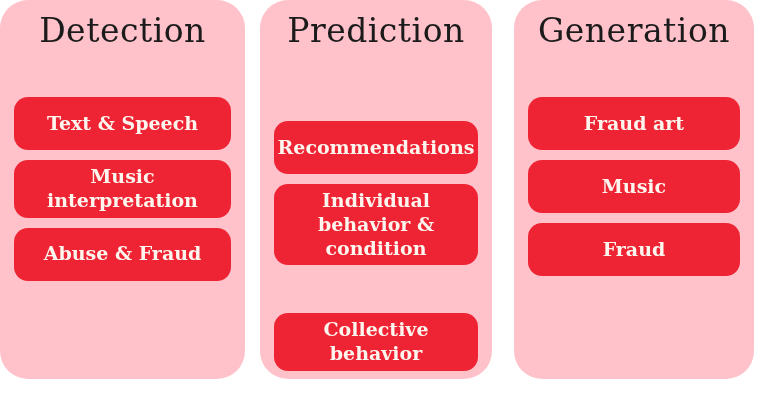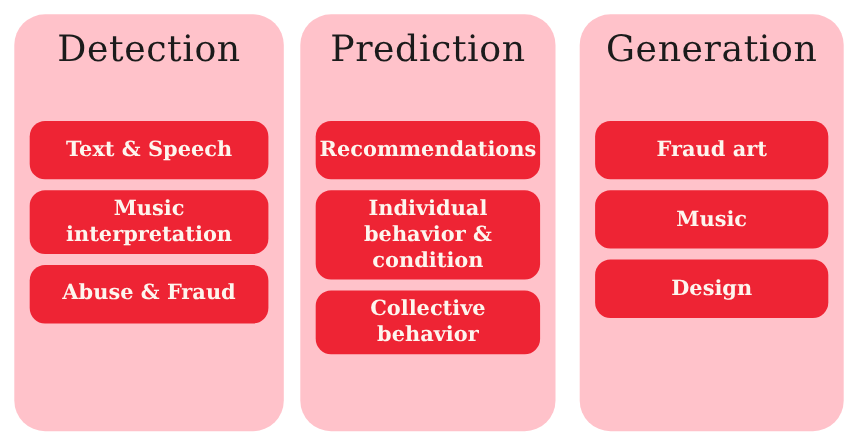--- a/index.html
+++ b/index.html
@@ -10,34 +10,33 @@
     height: 405px;
     overflow: hidden;
     font-family: "DejaVu Serif", "Liberation Serif", serif;
   }
   .canvas {
     position: relative;
     width: 780px;
     height: 405px;
     background: var(--page-bg, #ffffff);
     box-sizing: border-box;
-    padding: 13px;
     display: flex;
   }
   .card {
     box-sizing: border-box;
     height: 379px;
     background: var(--card-bg, #ffc2ca);
     border-radius: 28px;
     padding: 10px 13px 0 13px;
     display: flex;
     flex-direction: column;
   }
   .card.col-0 { width: 245px; }
-  .card.col-1 { width: 232px; margin-left: 15px; }
+  .card.col-1 { width: 232px; margin-left: 15px; gap: 24px; }
   .card.col-2 { width: 240px; margin-left: 22px; }
   .card-title {
     text-align: center;
     font-size: 33px;
     line-height: 41px;
     font-weight: 400;
     color: var(--title-text, #1b1b1b);
     letter-spacing: 0.5px;
     white-space: nowrap;
   }
@@ -57,21 +56,21 @@
     display: flex;
     align-items: center;
     justify-content: center;
     text-align: center;
     font-size: 19px;
     line-height: 1.25;
     font-weight: 700;
     padding: 5px 8px;
     white-space: pre-line;
   }
-  .item.big-gap { }
+  .item.big-gap { margin-top: 38px; }
 </style>
 </head>
 <body>
 
 <div class="canvas">
 
   <div class="card col-0">
     <div class="card-title">Detection</div>
     <div class="items">
       <div class="item">Text &amp; Speech</div>
@@ -90,17 +89,17 @@
 condition</div>
       <div class="item big-gap">Collective behavior</div>
     </div>
   </div>
 
   <div class="card col-2">
     <div class="card-title">Generation</div>
     <div class="items">
       <div class="item">Fraud art</div>
       <div class="item">Music</div>
-      <div class="item">Design</div>
+      <div class="item">Fraud</div>
     </div>
   </div>
 
 </div>
 
 </body></html>

